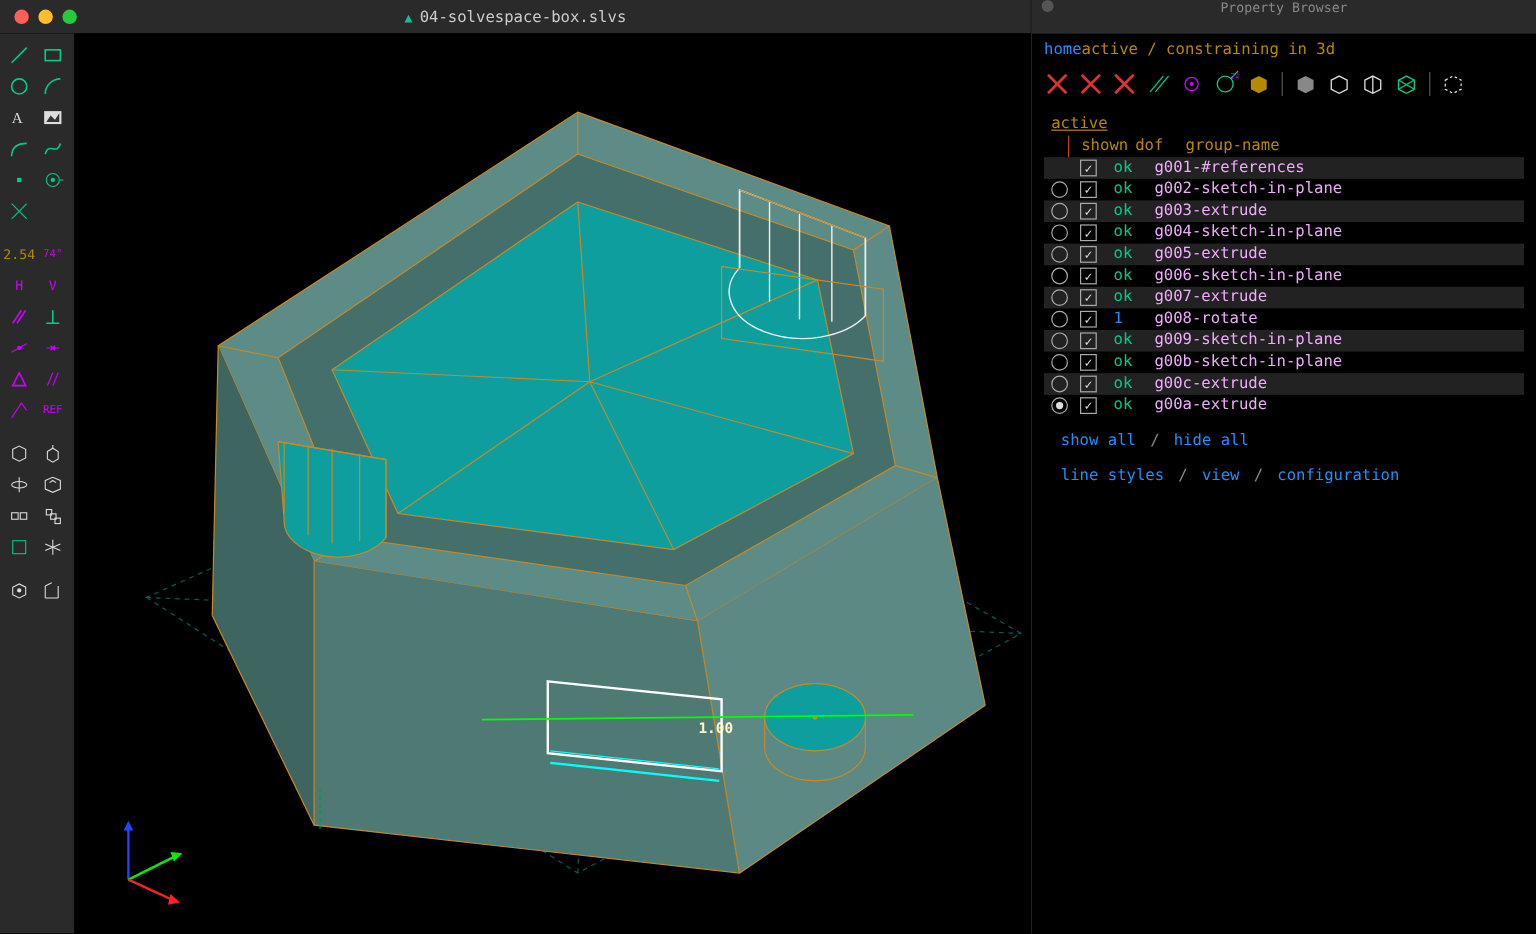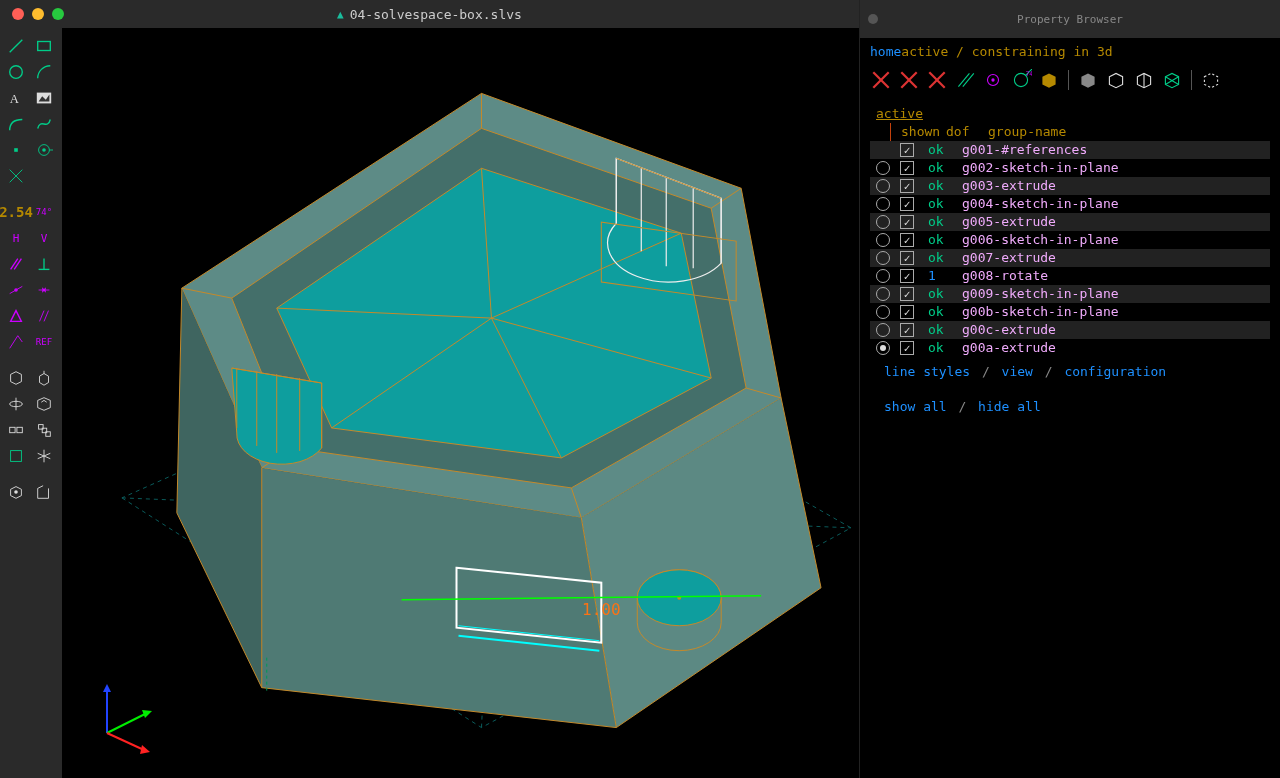--- a/index.html
+++ b/index.html
@@ -18,37 +18,37 @@
   .titlebar-title { position: absolute; left: 50%; transform: translateX(-50%); color: #ccc; font-size: 13px; display: flex; align-items: center; gap: 6px;}
   .titlebar-title .doc-icon { color: #1abc9c; font-size: 11px;}
   
   .main-body { flex: 1; display: flex; background: #000; position: relative; }
   
   
   .toolbar { width: 62px; background: #2a2a2a; display: flex; flex-direction: column; padding: 6px 4px; gap: 2px; }
   .tool-row { display: flex; gap: 4px; }
   .tool { width: 24px; height: 24px; display: flex; align-items: center; justify-content: center; cursor: pointer; border-radius: 2px; color: #0c8; font-size: 14px; }
   .tool.mag { color: #c0f; }
-  .tool.dim { color: #b58900; font-size: 14px; font-weight: bold;}
+  .tool.dim { color: #b58900; font-size: 11px;}
   .tool.dim2 { color: #c0f; font-size: 9px;}
   .tool.white { color: #eee;}
   .tool.sep { height: 8px; }
   .tool svg { width: 18px; height: 18px; }
   
   
   .viewport { flex: 1; position: relative; background: #000; }
   .viewport svg.scene { position: absolute; left: 0; top: 0; width: 100%; height: 100%; }
   
   .axis-gizmo { position: absolute; left: 20px; bottom: 20px; width: 80px; height: 80px; }
   
-  .dim-label { position: absolute; color: #f97316; font-size: 16px; font-weight: normal;}
+  .dim-label { position: absolute; color: #fef9c3; font-size: 12px; font-weight: bold;}
   
   
   .prop-window { flex: 1; height: 100%; display: flex; flex-direction: column; background: #000; }
-  .prop-titlebar { height: 38px; background: #2a2a2a; display: flex; align-items: center; position: relative; font-size: 11px;}
+  .prop-titlebar { height: 28px; background: #2a2a2a; display: flex; align-items: flex-start; position: relative; font-size: 11px;}
   .prop-titlebar .tl-dim { width: 10px; height: 10px; border-radius: 50%; background: #555; margin-left: 8px;}
   .prop-titlebar-title { position: absolute; left: 50%; transform: translateX(-50%); color: #888; }
   
   .prop-header-row { padding: 6px 10px; display: flex; }
   .prop-header-row a { color: #1e90ff; text-decoration: none; cursor: pointer;}
   .prop-header-row .draw { color: #b58900;}
   
   .prop-iconrow { padding: 4px 10px 10px 10px; display: flex; gap: 6px; align-items: center;}
   .prop-iconrow .picon { width: 22px; height: 22px; display: flex; align-items: center; justify-content: center; cursor: pointer;}
   .picon.sep { width: 1px; height: 20px; background: #555; margin: 0 2px;}
@@ -584,28 +584,28 @@
           <div class="group-row">
             <div class="gr-radio">
               <div class="dot"></div>
             </div>
             <div class="gr-check">✓</div>
             <div class="gr-dof">ok</div>
             <div class="gr-name">g00a-extrude</div>
           </div>
         </div>
 
+      <div class="prop-links">
+        <a>show all</a>
+        <span class="sep">/</span>
+        <a>hide all</a>
+      </div>
       <div class="prop-links" style="padding-top:6px;">
         <a>line styles</a>
         <span class="sep">/</span>
         <a>view</a>
         <span class="sep">/</span>
         <a>configuration</a>
       </div>
-      <div class="prop-links">
-        <a>show all</a>
-        <span class="sep">/</span>
-        <a>hide all</a>
-      </div>
     </div>
   </div>
 
 </div>
 
 </body></html>

